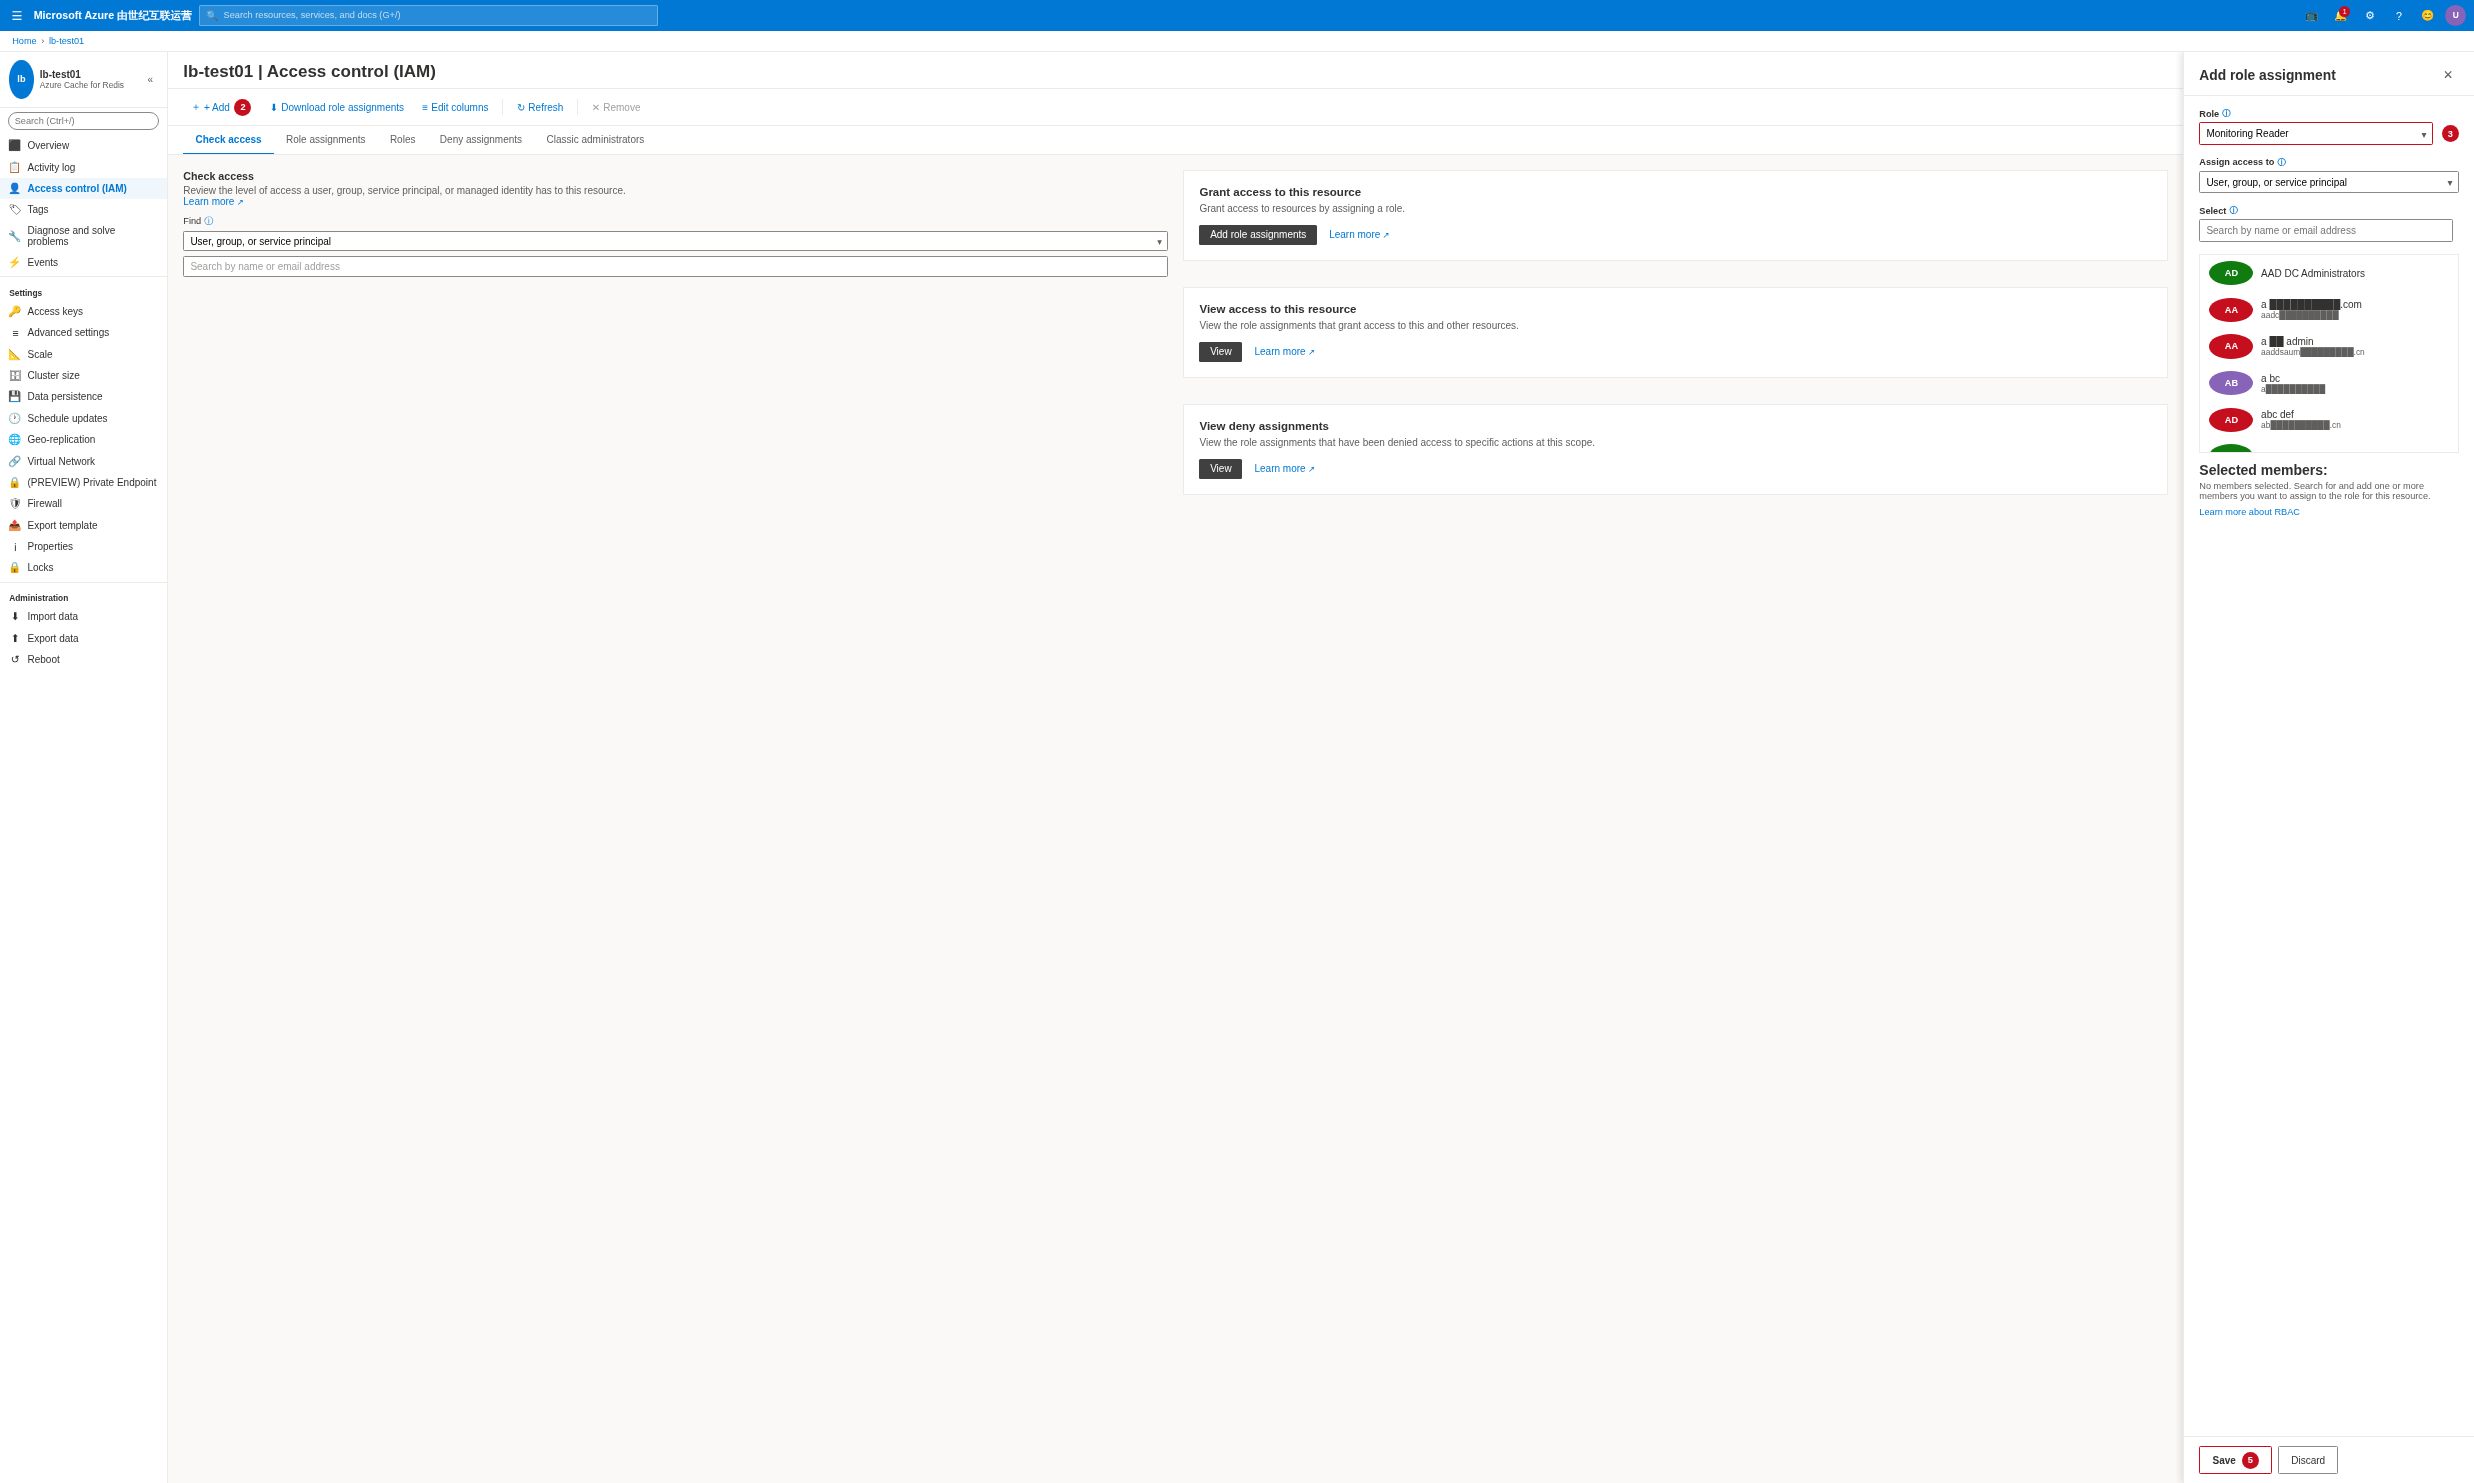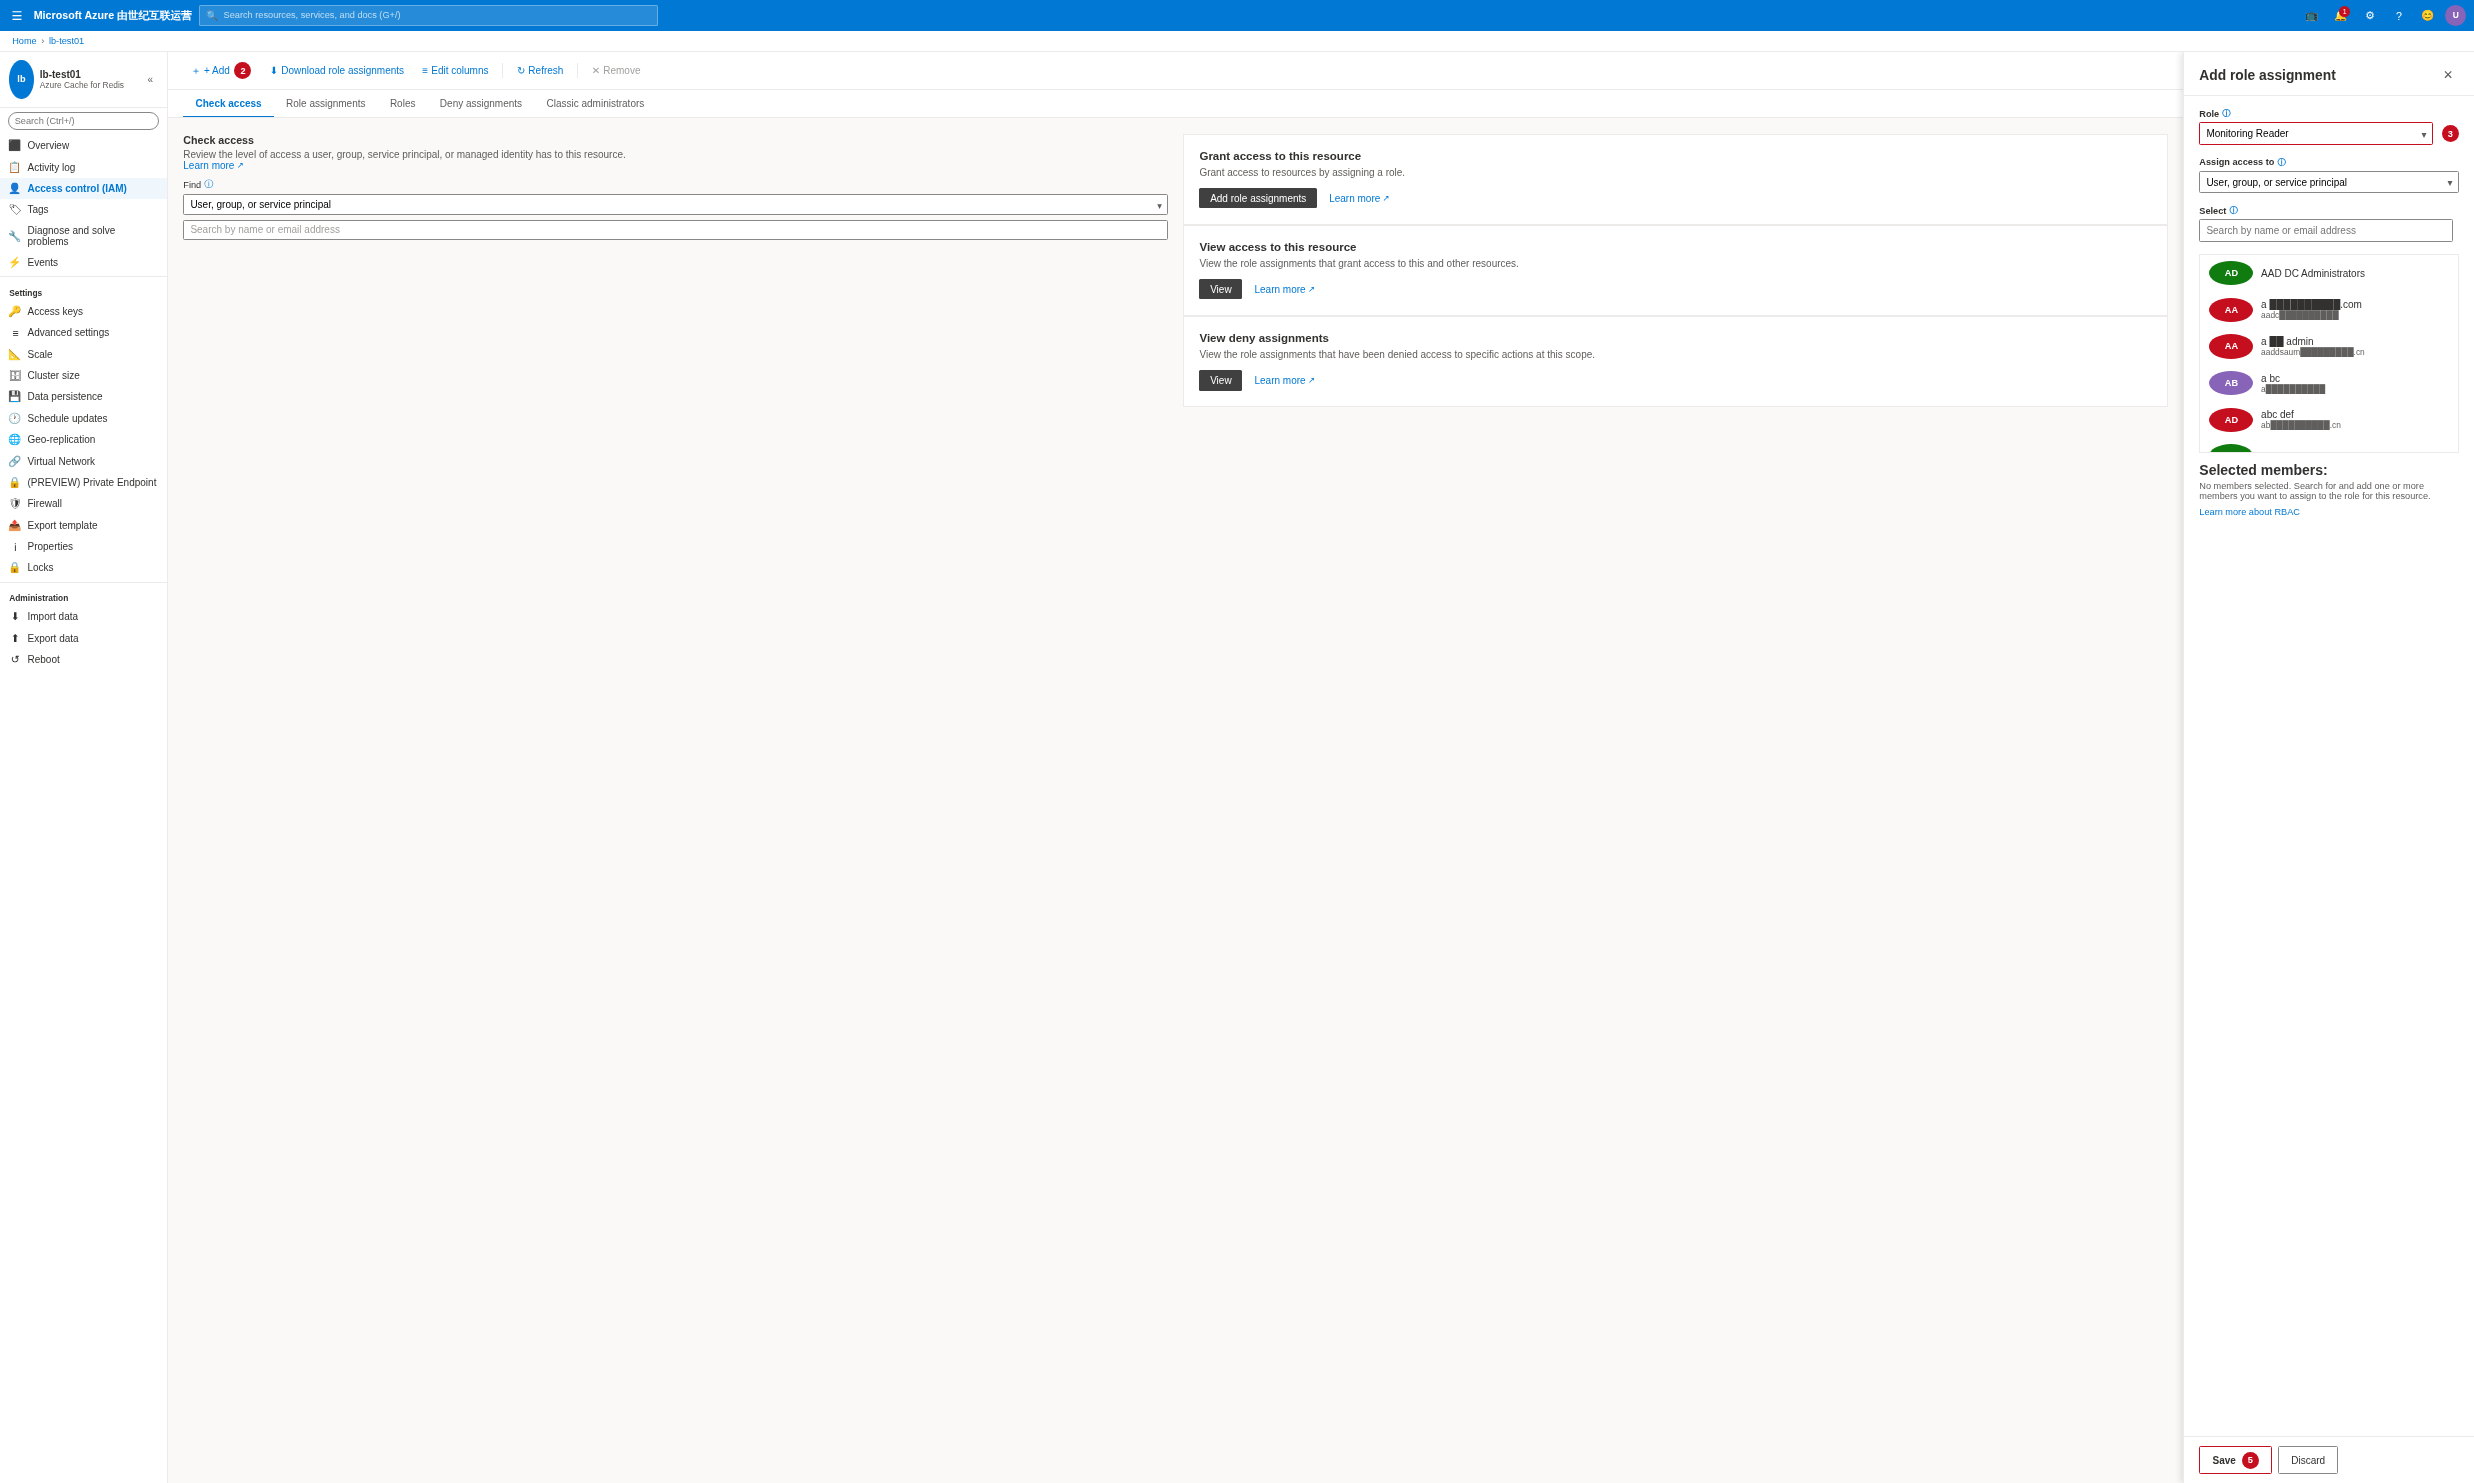--- a/index.html
+++ b/index.html
@@ -73,21 +73,21 @@
     
     .check-access-section { }
     .check-access-section h3 { font-size: 10.7px; font-weight: 600; margin-bottom: 3.1px; }
     .check-access-section p { font-size: 10px; color: #605e5c; margin-bottom: 7.6px; }
     .find-label { font-size: 9.2px; color: #323130; margin-bottom: 3.1px; display: flex; align-items: center; gap: 3.1px; }
     .find-label .info-icon { color: #0078d4; font-size: 9.2px; }
     .search-input-box { width: 100%; border: 0.8px solid #8a8886; padding: 3.8px 6.1px; font-size: 10px; border-radius: 1.5px; background: white; margin-top: 4.6px; }
     .search-input-box::placeholder { color: #a19f9d; }
 
     
-    .right-panel { display: flex; flex-direction: column; gap: 0; }
+    .right-panel { display: flex; flex-direction: column; gap: 26px; }
     .card { background: white; border: 0.8px solid #edebe9; padding: 15.3px; }
     .card h3 { font-size: 11.5px; font-weight: 600; margin-bottom: 4.6px; }
     .card p { font-size: 10px; color: #605e5c; margin-bottom: 10.7px; }
     .card-actions { display: flex; align-items: center; gap: 12.2px; }
     .card-link { color: #0078d4; text-decoration: none; font-size: 10px; display: flex; align-items: center; gap: 2.3px; cursor: pointer; }
     .external-icon { font-size: 8.4px; }
 
     
     .panel { width: 291px; background: white; border-left: 0.8px solid #edebe9; display: flex; flex-direction: column; flex-shrink: 0; box-shadow: -3.1px 0 6.1px rgba(0,0,0,0.1); }
     .panel-header { display: flex; align-items: center; justify-content: space-between; padding: 12.2px 15.3px 9.2px; border-bottom: 0.8px solid #edebe9; }
@@ -269,20 +269,25 @@
     </div>
     <div class="sidebar-item">
       <span class="sidebar-item-icon">↺</span>
       <span>Reboot</span>
     </div>
   </div>
 
   <div class="main">
     <div class="main-content">
 
+      <div class="page-header">
+        <div class="page-title-row">
+          <div class="page-title">lb-test01 | Access control (IAM)</div>
+        </div>
+      </div>
 
       <div class="toolbar">
         <button class="toolbar-btn">
           <span>＋</span>
           <span>+ Add</span>
           <span class="step-badge" style="margin-left:1.5px;">2</span>
         </button>
         <button class="toolbar-btn">
           <span>⬇</span>
           <span>Download role assignments</span>

